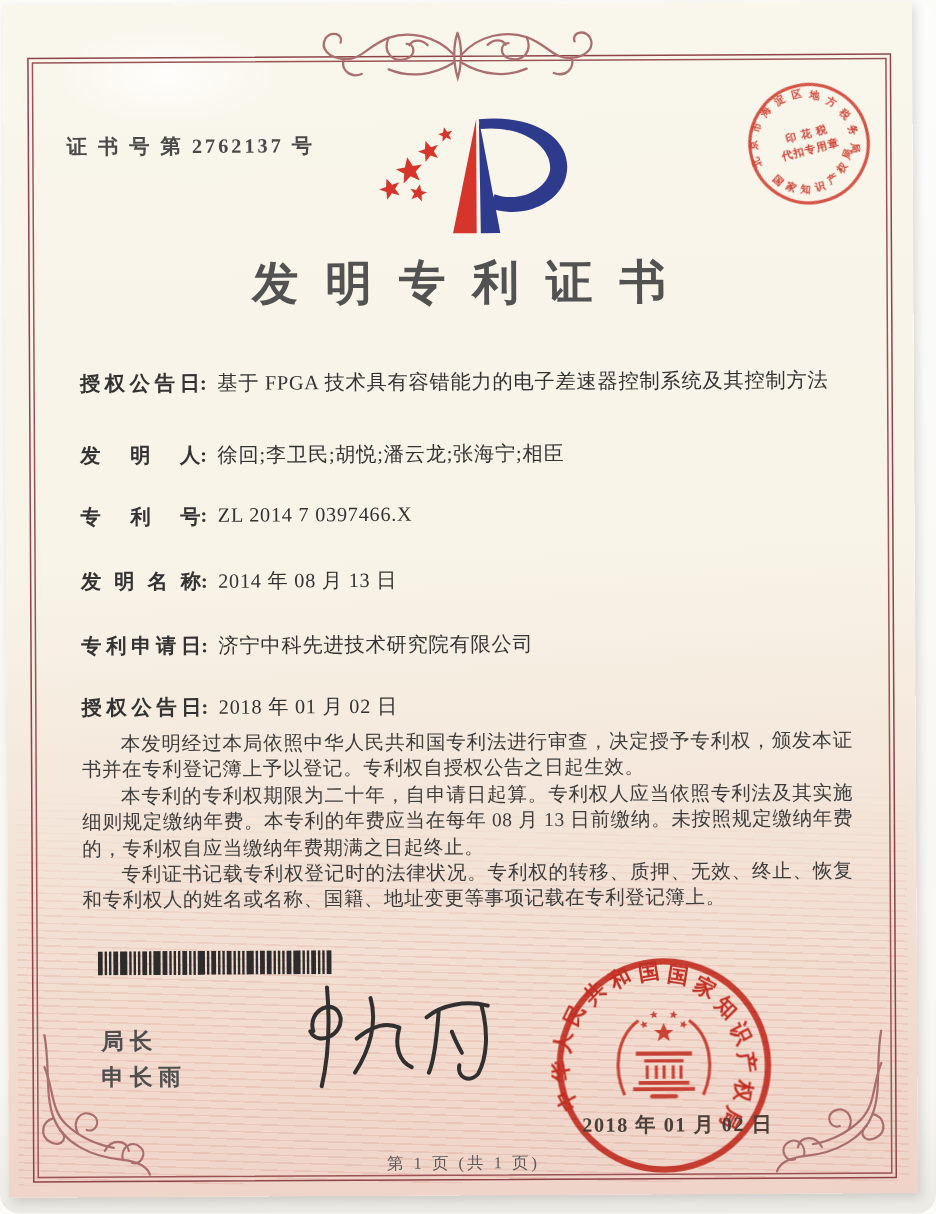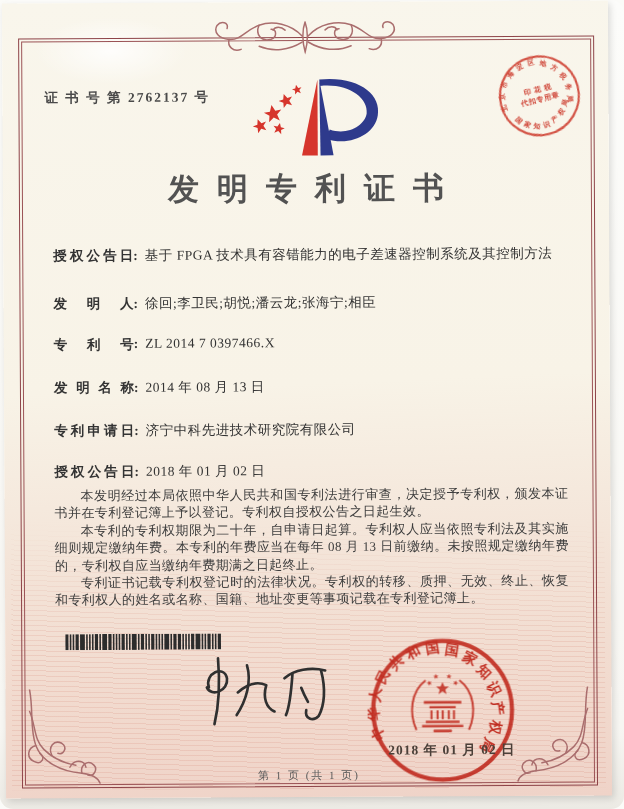--- a/index.html
+++ b/index.html
@@ -202,20 +202,24 @@
         <rect x="125.8" y="0" width="3.2" height="16" fill="#2c2c2c"></rect>
         <rect x="130.3" y="0" width="4.8" height="16" fill="#2c2c2c"></rect>
         <rect x="136.4" y="0" width="1.6" height="16" fill="#2c2c2c"></rect>
         <rect x="139.3" y="0" width="1.6" height="16" fill="#2c2c2c"></rect>
         <rect x="142.2" y="0" width="3.2" height="16" fill="#2c2c2c"></rect>
         <rect x="146.7" y="0" width="1.6" height="16" fill="#2c2c2c"></rect>
         <rect x="149.6" y="0" width="1.6" height="16" fill="#2c2c2c"></rect>
         <rect x="152.5" y="0" width="3.2" height="16" fill="#2c2c2c"></rect>
       </svg>
 
+    <div class="issuer">
+      <div>局长</div>
+      <div>申长雨</div>
+    </div>
 
     <svg class="signature" viewBox="0 0 150 80">
       <g fill="none" stroke="#303030" stroke-width="2.6" stroke-linecap="round" stroke-linejoin="round">
         <path d="M18,34 C14,20 34,12 36,26 C37,38 20,44 16,34"></path>
         <path d="M28,6 C29,28 27,52 22,70"></path>
         <path d="M56,14 C60,30 54,48 44,62"></path>
         <path d="M46,40 C56,32 66,30 74,34 C70,46 73,56 81,60"></path>
         <path d="M92,28 C102,20 118,18 132,22"></path>
         <path d="M100,24 C98,42 96,56 92,64"></path>
         <path d="M128,22 C132,40 130,56 124,66 C118,72 110,68 112,60"></path>

